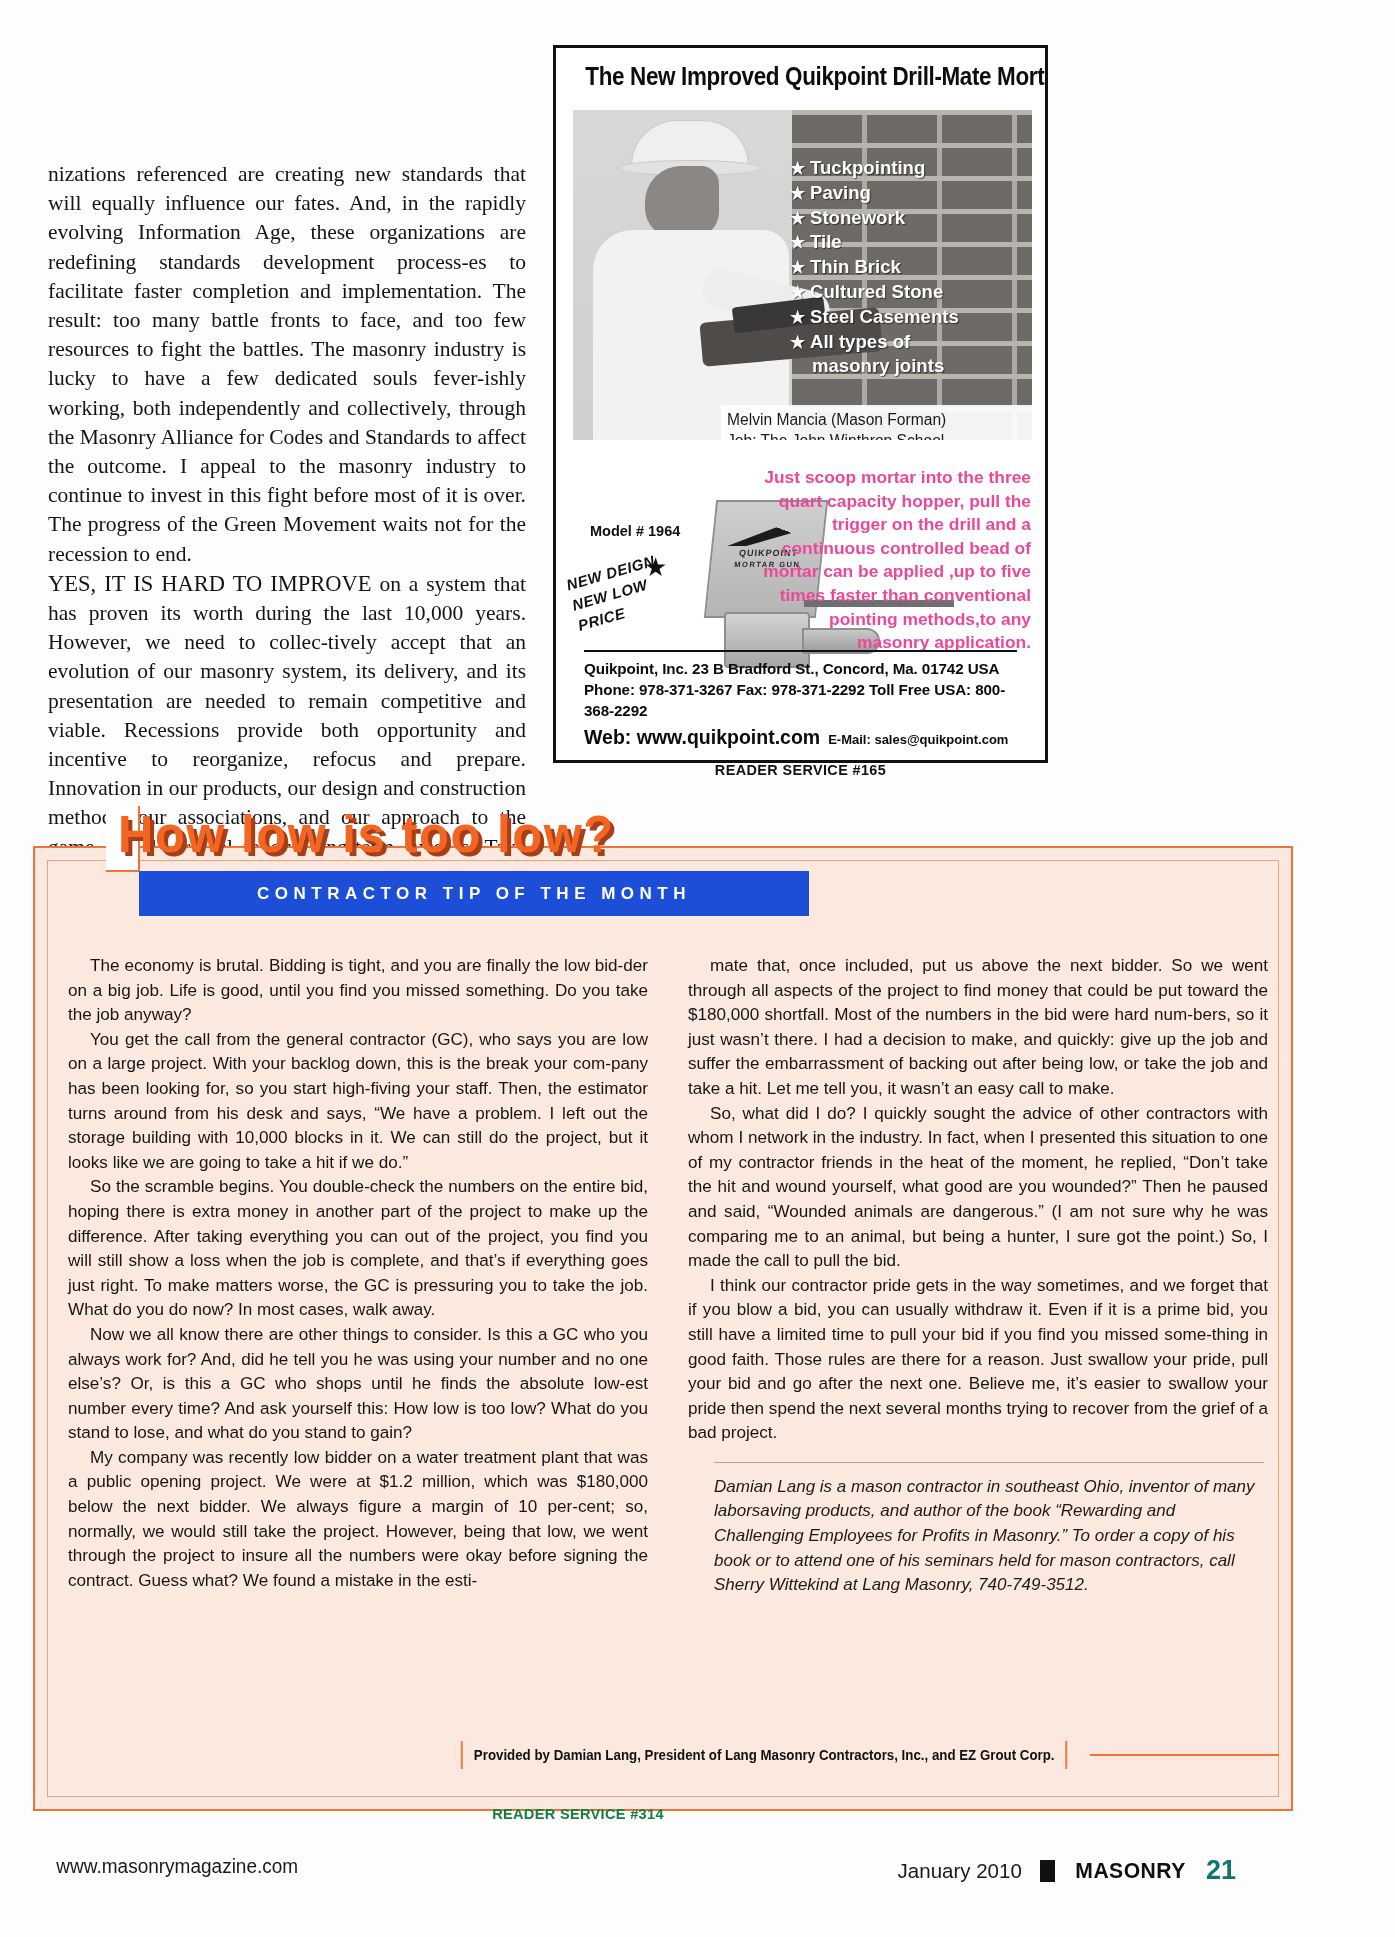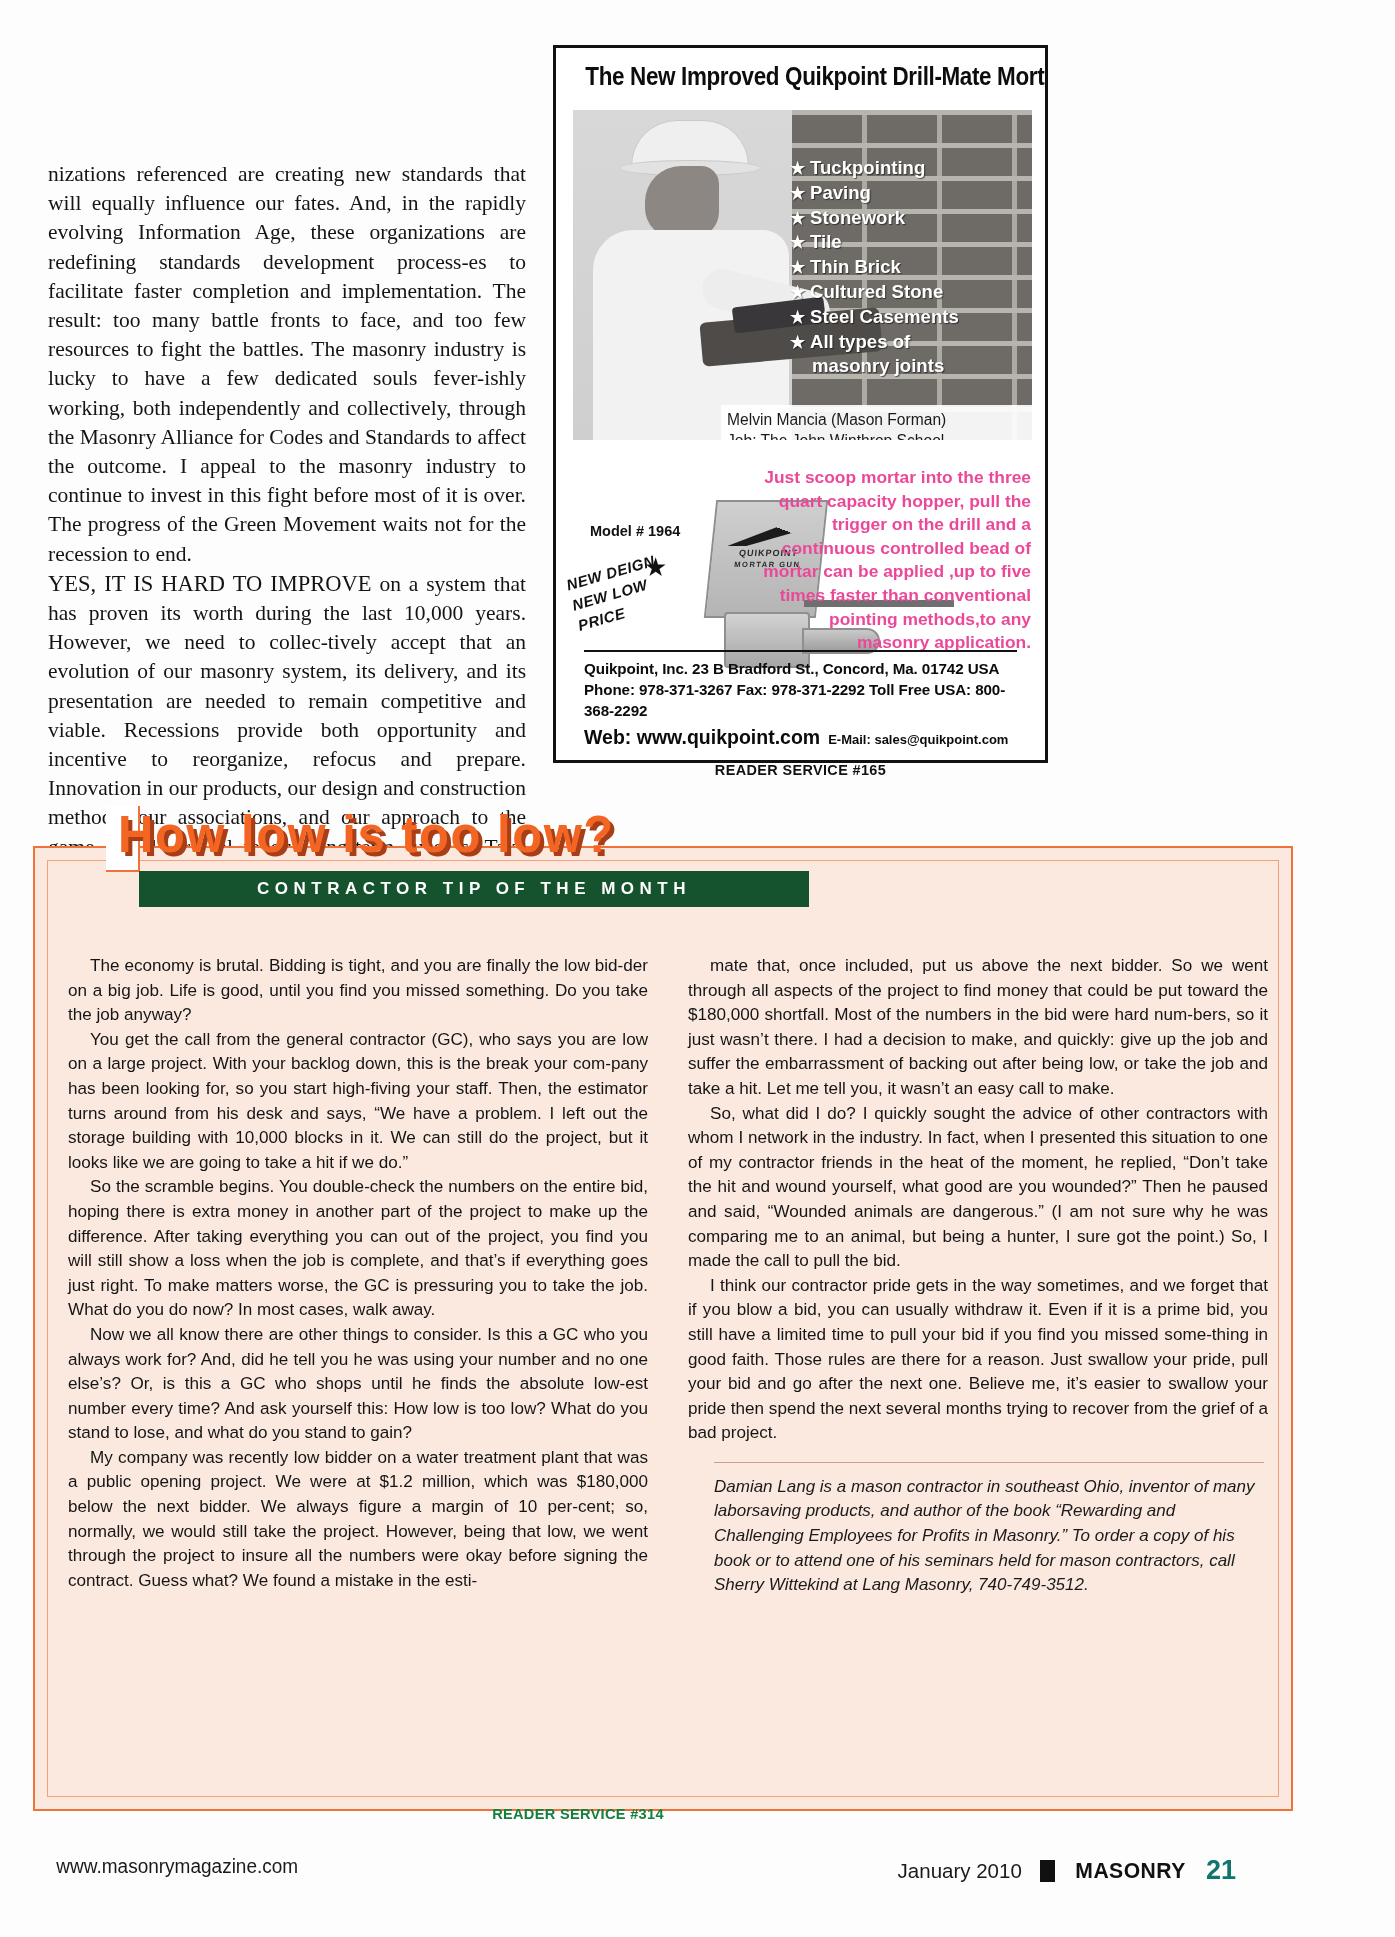--- a/index.html
+++ b/index.html
@@ -201,22 +201,22 @@
     font-weight: bold; font-size: 49px; color: #f26522;
     text-shadow: 4px 4px 0 #a93d16;
     letter-spacing: 1.5px;
     transform: scaleY(1.06);
   }
   .tip-title-bar {
     position: absolute; left: 73px; top: 0px; width: 1175px; height: 62px;
     background: #fff; z-index: -1;
   }
   .tip-banner {
-    position:absolute; left: 106px; top: 65px; width: 670px; height: 36px;
-    background: #14532d;
+    position:absolute; left: 106px; top: 65px; width: 670px; height: 45px;
+    background: #1d4ed8;
     display:flex; align-items:center; justify-content:center;
   }
   .tip-banner span {
     font-family: "Liberation Sans", sans-serif;
     font-weight: bold; font-size: 17px; color:#ffffff;
     letter-spacing: 5.5px;
   }
   .notch {
     position:absolute; left: 73px; top: 0; width: 34px; height: 66px;
     background: #fff; border-right: 2px solid #ef7338; border-bottom: 2px solid #ef7338;
@@ -383,20 +383,24 @@
       </div>
       <div class="tip-col">
         <p>mate that, once included, put us above the next bidder. So we went through all aspects of the project to find money that could be put toward the $180,000 shortfall. Most of the numbers in the bid were hard num-bers, so it just wasn’t there. I had a decision to make, and quickly: give up the job and suffer the embarrassment of backing out after being low, or take the job and take a hit. Let me tell you, it wasn’t an easy call to make.</p>
         <p>So, what did I do? I quickly sought the advice of other contractors with whom I network in the industry. In fact, when I presented this situation to one of my contractor friends in the heat of the moment, he replied, “Don’t take the hit and wound yourself, what good are you wounded?” Then he paused and said, “Wounded animals are dangerous.” (I am not sure why he was comparing me to an animal, but being a hunter, I sure got the point.) So, I made the call to pull the bid.</p>
         <p>I think our contractor pride gets in the way sometimes, and we forget that if you blow a bid, you can usually withdraw it. Even if it is a prime bid, you still have a limited time to pull your bid if you find you missed some-thing in good faith. Those rules are there for a reason. Just swallow your pride, pull your bid and go after the next one. Believe me, it’s easier to swallow your pride then spend the next several months trying to recover from the grief of a bad project.</p>
         <div class="bio-rule"></div>
         <div class="bio">Damian Lang is a mason contractor in southeast Ohio, inventor of many laborsaving products, and author of the book “Rewarding and Challenging Employees for Profits in Masonry.” To order a copy of his book or to attend one of his seminars held for mason contractors, call Sherry Wittekind at Lang Masonry, 740-749-3512.</div>
       </div>
     </div>
 
+    <div class="provided-row">
+      <div class="provided-cell">Provided by Damian Lang, President of Lang Masonry Contractors, Inc., and EZ Grout Corp.</div>
+      <div class="provided-line"></div>
+    </div>
 
     <div class="rs314">READER SERVICE #314</div>
   </div>
 
   <div class="footer">
     <div class="foot-url">www.masonrymagazine.com</div>
     <div class="foot-right">
       <div class="foot-date">January 2010</div>
       <div class="foot-sq"></div>
       <div class="foot-brand">MASONRY</div>

